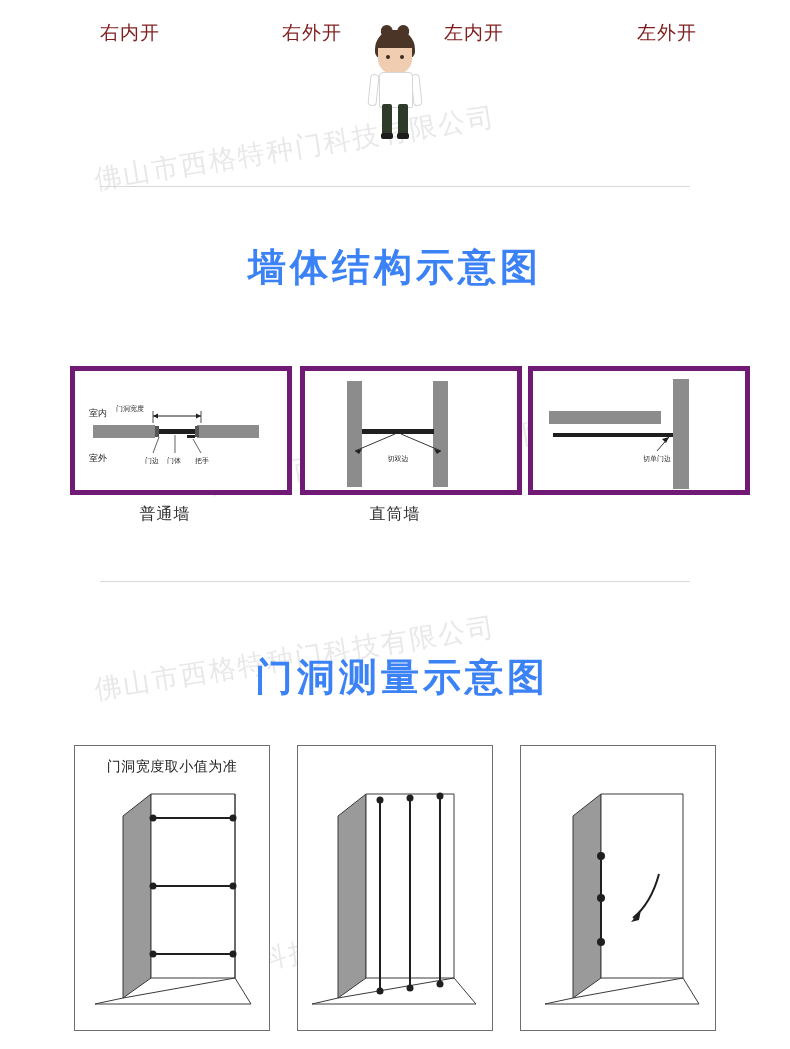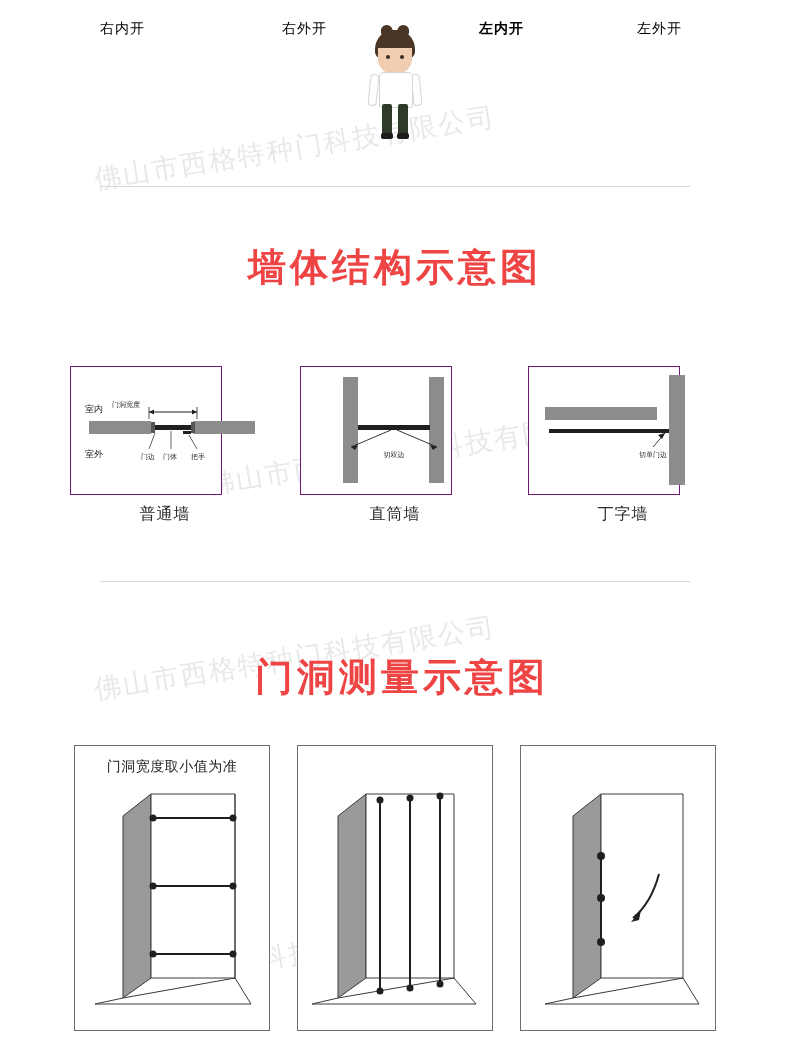--- a/index.html
+++ b/index.html
@@ -41,27 +41,27 @@
   
   .dir-row {
     position: absolute;
     top: 8px;
     left: 0;
     width: 790px;
     height: 40px;
   }
   .dir-label {
     position: absolute;
-    font-size: 14px;
-    color: #000000;
+    font-size: 19px;
+    color: #7f1d1d;
     letter-spacing: 1px;
   }
   .d0 { left: 100px; top: 12px; }
   .d1 { left: 282px; top: 12px; }
-  .d2 { left: 479px; top: 12px; font-weight: bold; }
+  .d2 { left: 444px; top: 12px; }
   .d3 { left: 637px; top: 12px; }
 
   
   .person {
     position: absolute;
     left: 365px;
     top: 30px;
     width: 60px;
     height: 105px;
   }
@@ -165,40 +165,40 @@
   .div2 { top: 581px; }
 
   
   .section-title {
     position: absolute;
     left: 0;
     width: 790px;
     text-align: center;
     font-size: 38px;
     font-weight: bold;
-    color: #ef4444;
+    color: #3b82f6;
     letter-spacing: 4px;
   }
   .st1 { top: 242px; }
   .st2 { top: 652px; margin-left: 7px; }
 
   
   .panels {
     position: absolute;
     left: 0;
     top: 366px;
     width: 790px;
     height: 130px;
   }
   .panel {
     position: absolute;
     top: 0;
-    width: 152px;
+    width: 222px;
     height: 129px;
-    border: 1px solid #701a75;
+    border: 5px solid #701a75;
     background: #ffffff;
     box-sizing: border-box;
   }
   .panel.p0 { left: 70px; }
   .panel.p1 { left: 300px; }
   .panel.p2 { left: 528px; }
   .panel-caption {
     position: absolute;
     top: 504px;
     width: 190px;
@@ -339,21 +339,20 @@
         <rect x="20" y="62" width="120" height="4" fill="#1f1f1f"></rect>
         <line x1="124" y1="80" x2="136" y2="66" stroke="#1f1f1f" stroke-width="0.9"></line>
         <polygon points="136,66 129,68 133,72" fill="#1f1f1f"></polygon>
         <text class="lbl" x="124" y="90" font-size="7" text-anchor="middle">切单门边</text>
       </svg>
     </div>
   </div>
 
   <div class="panel-caption pc0">普通墙</div>
   <div class="panel-caption pc1">直筒墙</div>
-  <div class="panel-caption pc2">丁字墙</div>
 
   <div class="divider div2"></div>
 
   <div class="section-title st2">门洞测量示意图</div>
 
   <div class="mpanels">
 
     <div class="mpanel m0">
       <div class="mp-title">门洞宽度取小值为准</div>
       <svg width="194" height="284" viewBox="0 0 194 284">

